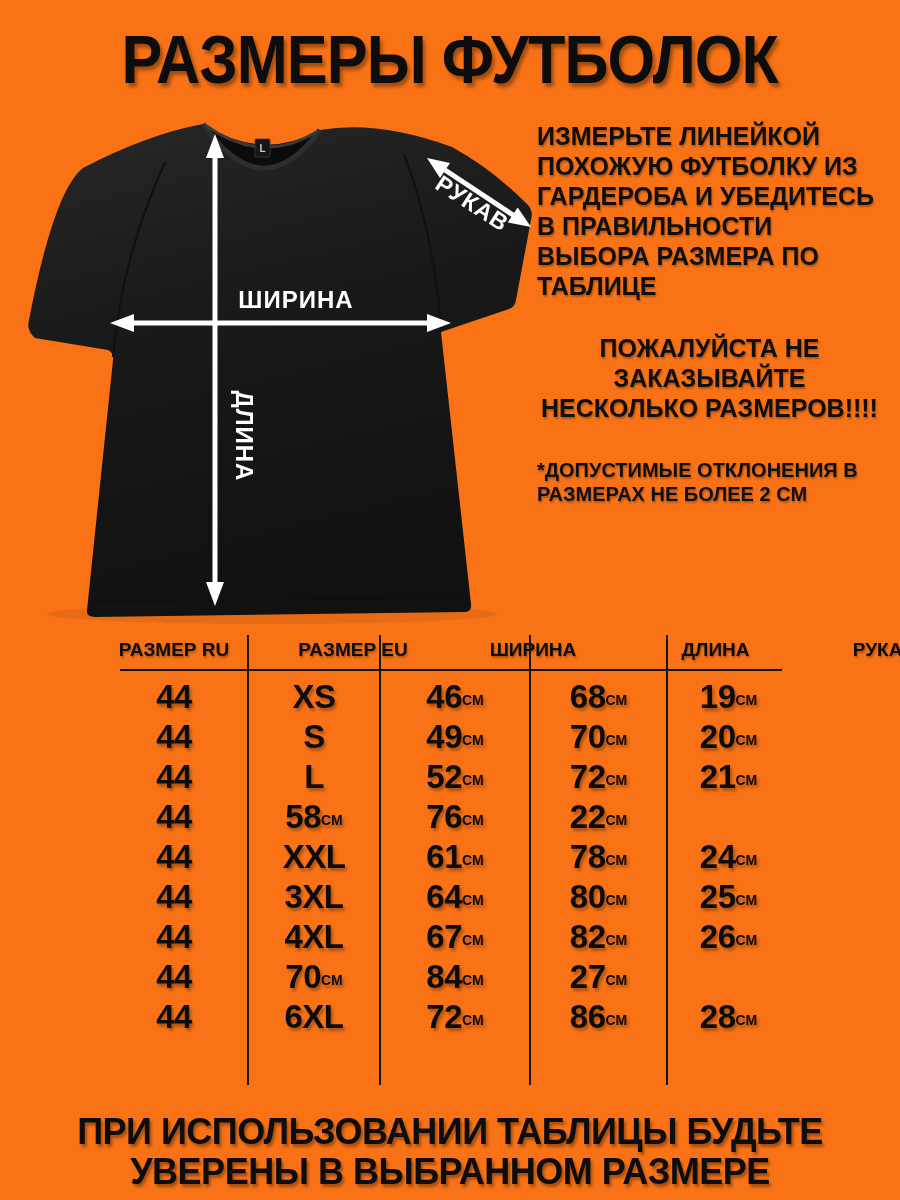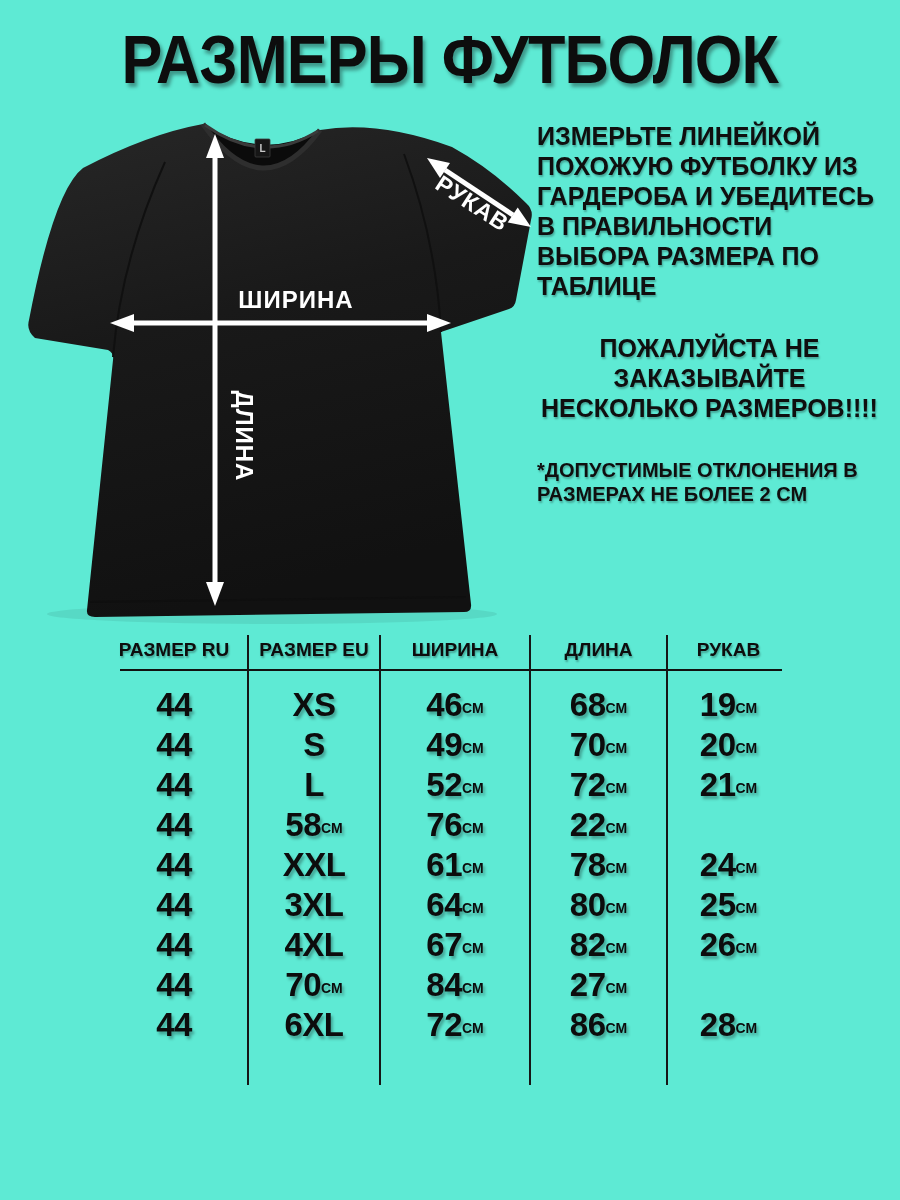--- a/index.html
+++ b/index.html
@@ -1,19 +1,19 @@
 <!DOCTYPE html>
 <html><head>
 <meta charset="utf-8">
 <style>
   * { margin:0; padding:0; box-sizing:border-box; }
   html,body { background:#ffffff; }
   .page {
     position:relative; width:900px; height:1200px; margin:0 auto;
-    background:#5eead4; overflow:hidden;
+    background:#f97316; overflow:hidden;
     font-family:"Liberation Sans", sans-serif; color:#111111;
   }
 
   
   .title {
     position:absolute; top:20px; left:0; width:900px;
     text-align:center; font-size:68px; font-weight:700; letter-spacing:-1px;
     color:#0d0d0d; text-shadow:3px 4px 4px rgba(0,0,0,0.35);
   }
   .title-inner { display:inline-block; transform:scaleX(0.90); transform-origin:center; white-space:nowrap; }
@@ -35,35 +35,35 @@
   .para-measure   { top:121px; font-size:25px; line-height:30px; }
   .para-warning   { top:333px; font-size:25px; line-height:30px;text-align:center; }
   .para-tolerance { top:458px; font-size:20px; line-height:24px; }
 
   
   .table-wrap { position:absolute; left:100px; top:632px; width:690px; height:456px; }
   .grid-row {
     display:grid; grid-template-columns:148px 132px 150px 137px 123px;
     align-items:center;
   }
-  .thead { height:36px; }
+  .thead { height:36px;gap:39px; }
   .th {
     text-align:center; font-size:19px; font-weight:700; letter-spacing:0;
     color:#0d0d0d; text-shadow:1px 2px 2px rgba(0,0,0,0.3);
   }
   .header-line {
     position:absolute; top:37px; left:20px; width:662px; height:2px;
     background:#111111;
   }
   .col-divider { position:absolute; top:3px; height:450px; width:2px; background:#161616; }
   .col-divider.d1 { left:147px; }
   .col-divider.d2 { left:279px; }
   .col-divider.d3 { left:429px; }
   .col-divider.d4 { left:566px; }
-  .tbody { position:absolute; top:53px; left:0; width:690px; }
+  .tbody { position:absolute; top:45px; left:0; width:690px; }
   .trow { height:40px; }
   .cell {
     text-align:center; font-size:33px; font-weight:700; letter-spacing:-0.5px;
     color:#0c0c0c; text-shadow:2px 3px 3px rgba(0,0,0,0.3);
     display:flex; justify-content:center; align-items:baseline;
   }
   .cell .unit {
     font-size:14px; font-weight:700; letter-spacing:0; 
     position:relative; top:-3px;
   }
@@ -311,14 +311,16 @@
           </div>
         <div class="cell">
             <span>28</span>
             <span class="unit">СМ</span>
           </div>
       </div>
 
     </div>
   </div>
 
+  <div class="footer">ПРИ ИСПОЛЬЗОВАНИИ ТАБЛИЦЫ БУДЬТЕ
+УВЕРЕНЫ В ВЫБРАННОМ РАЗМЕРЕ</div>
 
 </div>
 
 </body></html>

